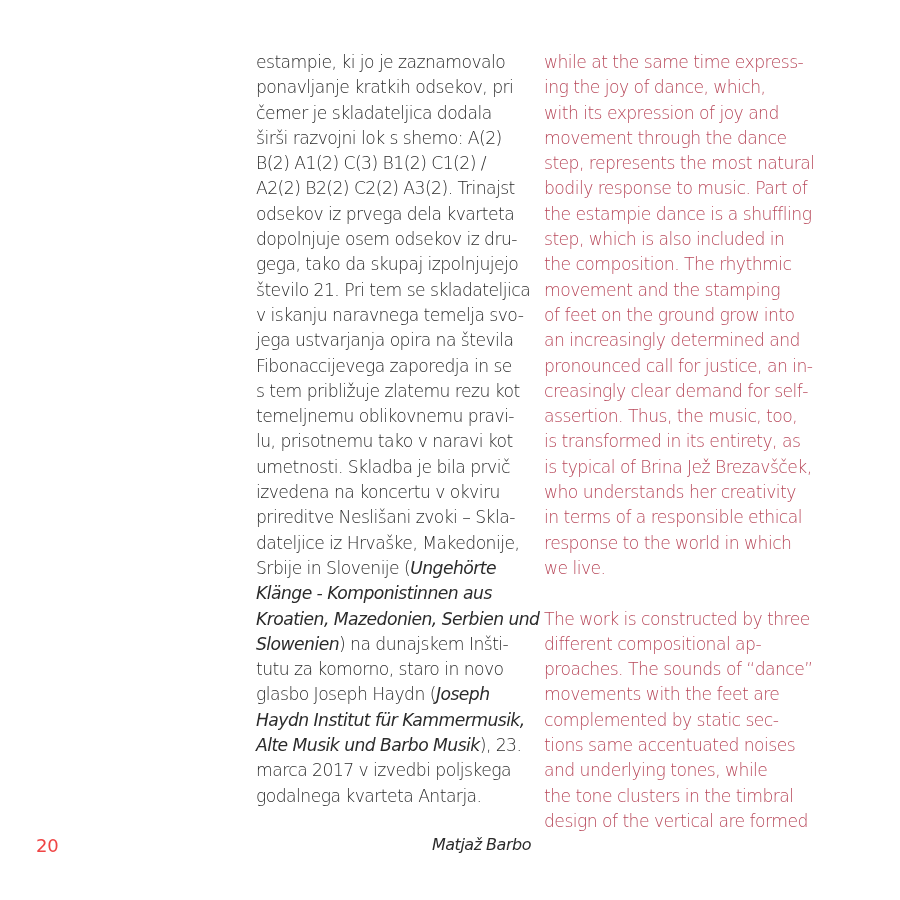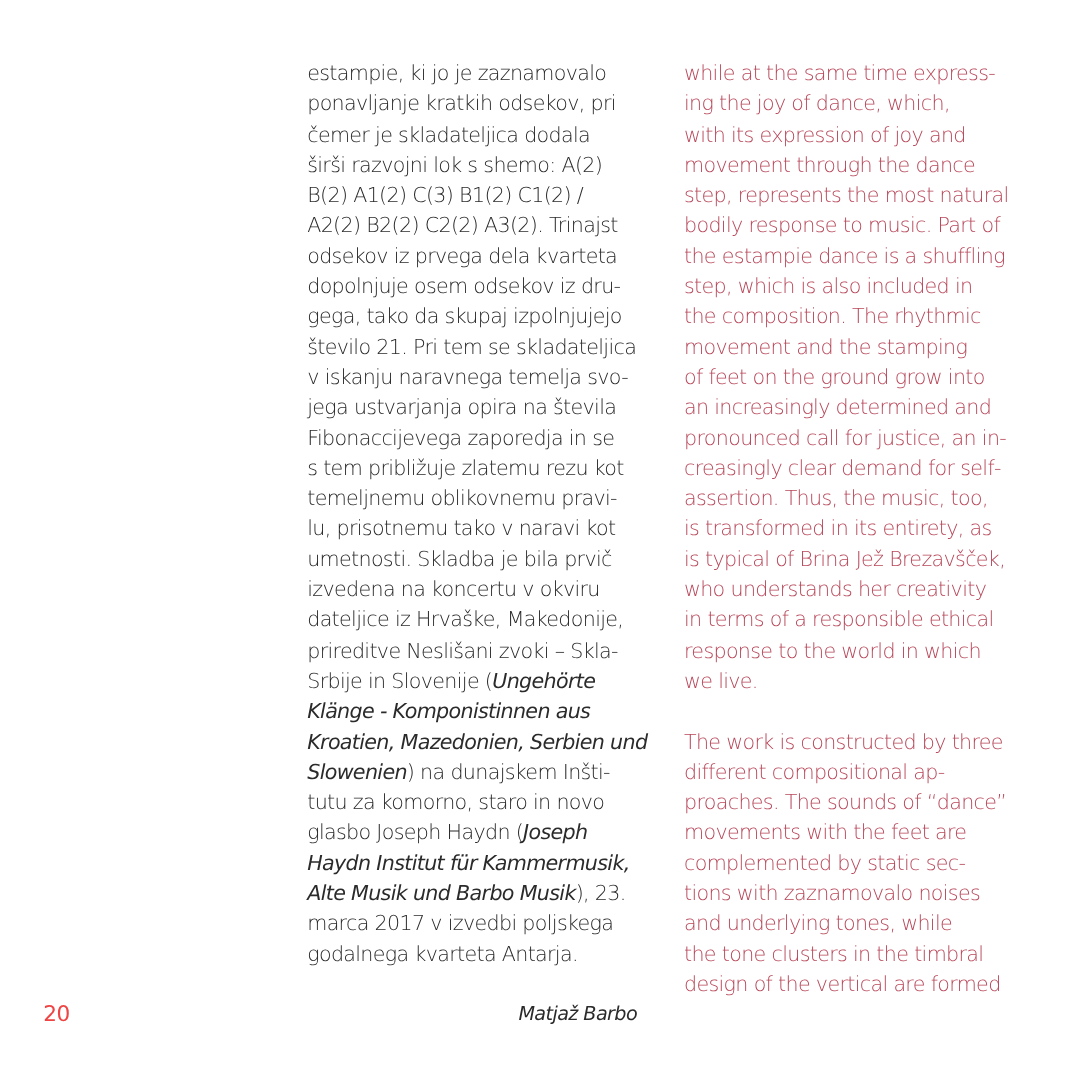--- a/index.html
+++ b/index.html
@@ -6,21 +6,21 @@
     body {
       width: 900px; height: 900px; background: #ffffff; position: relative; overflow: hidden;
       font-family: "DejaVu Sans", sans-serif;
     }
     .col {
       position: absolute; top: 50px;
       font-size: 17.2px; line-height: 25.3px; letter-spacing: -0.55px;
       font-weight: 300;
     }
     .col-left { left: 256px; width: 290px; color: #2b2b2b; }
-    .col-right { left: 570px; width: 300px; color: #b8485a; }
+    .col-right { left: 544px; width: 300px; color: #b8485a; }
     .line { display: block; white-space: nowrap; }
     .gap { display: block; height: 25.3px; }
     em { font-style: italic; margin-top: 44px; }
     .page-number {
       position: absolute; left: 36px; top: 835px; font-size: 18px; color: #ef4444;
       letter-spacing: -0.3px;
     }
     .author {
       position: absolute; left: 432px; top: 835px; font-size: 16px; color: #2b2b2b;
       font-style: italic; letter-spacing: -0.5px;
@@ -41,22 +41,22 @@
   <span class="line">gega, tako da skupaj izpolnjujejo</span>
   <span class="line">število 21. Pri tem se skladateljica</span>
   <span class="line">v iskanju naravnega temelja svo-</span>
   <span class="line">jega ustvarjanja opira na števila</span>
   <span class="line">Fibonaccijevega zaporedja in se</span>
   <span class="line">s tem približuje zlatemu rezu kot</span>
   <span class="line">temeljnemu oblikovnemu pravi-</span>
   <span class="line">lu, prisotnemu tako v naravi kot</span>
   <span class="line">umetnosti. Skladba je bila prvič</span>
   <span class="line">izvedena na koncertu v okviru</span>
+  <span class="line">prireditve Neslišani zvoki – Skla-</span>
   <span class="line">dateljice iz Hrvaške, Makedonije,</span>
-  <span class="line">prireditve Neslišani zvoki – Skla-</span>
   <span class="line"><span>Srbije in Slovenije (</span><em>Ungehörte</em></span>
   <span class="line"><em>Klänge - Komponistinnen aus</em></span>
   <span class="line"><em>Kroatien, Mazedonien, Serbien und</em></span>
   <span class="line"><em>Slowenien</em><span>) na dunajskem Inšti-</span></span>
   <span class="line">tutu za komorno, staro in novo</span>
   <span class="line"><span>glasbo Joseph Haydn (</span><em>Joseph</em></span>
   <span class="line"><em>Haydn Institut für Kammermusik,</em></span>
   <span class="line"><em>Alte Musik und Barbo Musik</em><span>), 23.</span></span>
   <span class="line">marca 2017 v izvedbi poljskega</span>
   <span class="line">godalnega kvarteta Antarja.</span>
@@ -86,21 +86,21 @@
       <span class="line">response to the world in which</span>
       <span class="line">we live.</span>
     </div>
   <span class="gap"></span>
   <div id="para2">
       <span class="line">The work is constructed by three</span>
       <span class="line">different compositional ap-</span>
       <span class="line">proaches. The sounds of “dance”</span>
       <span class="line">movements with the feet are</span>
       <span class="line">complemented by static sec-</span>
-      <span class="line">tions with zaznamovalo noises</span>
+      <span class="line">tions same accentuated noises</span>
       <span class="line">and underlying tones, while</span>
       <span class="line">the tone clusters in the timbral</span>
       <span class="line">design of the vertical are formed</span>
     </div>
 </div>
 
 <div class="page-number">20</div>
 <div class="author">Matjaž Barbo</div>
 
 </body></html>

